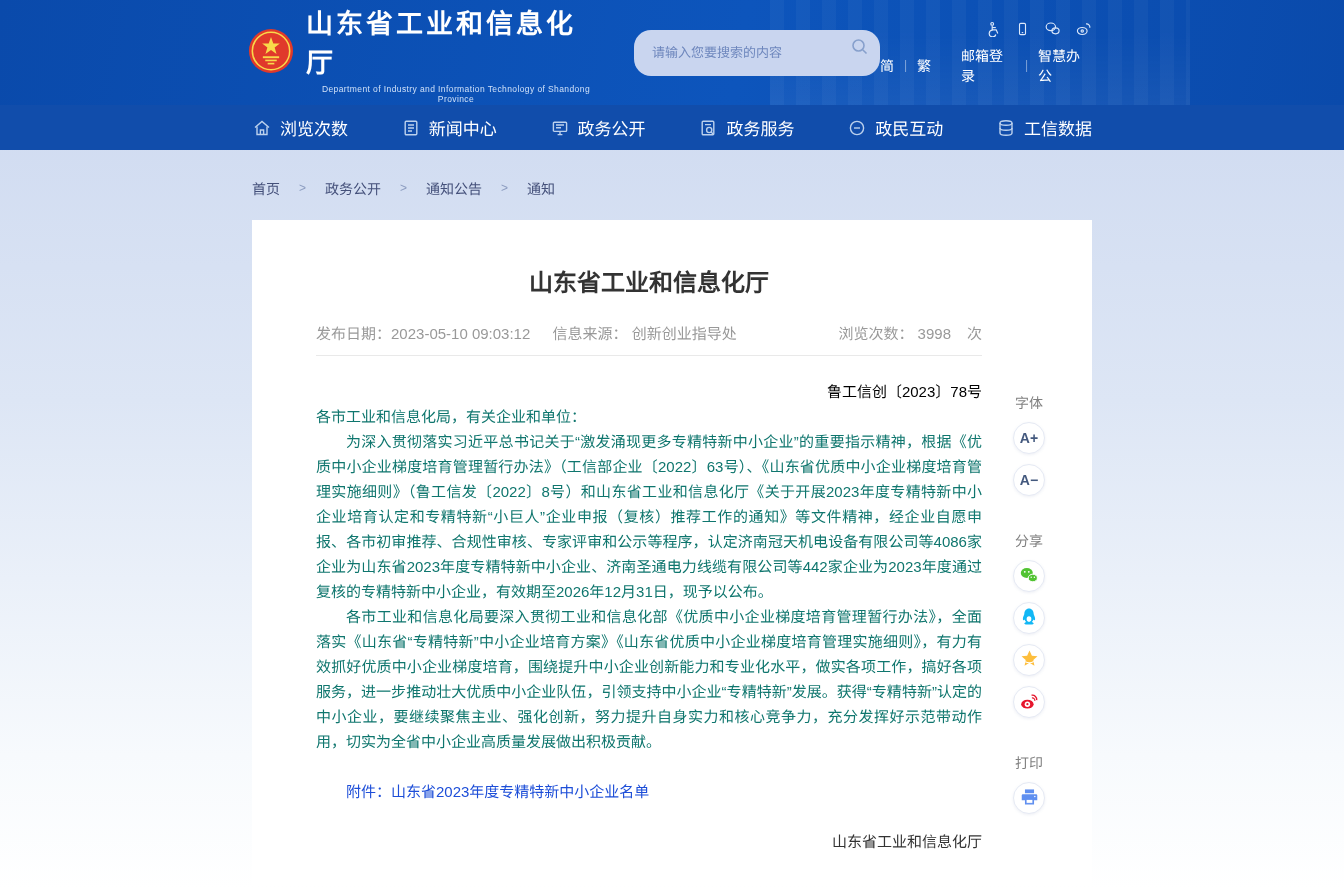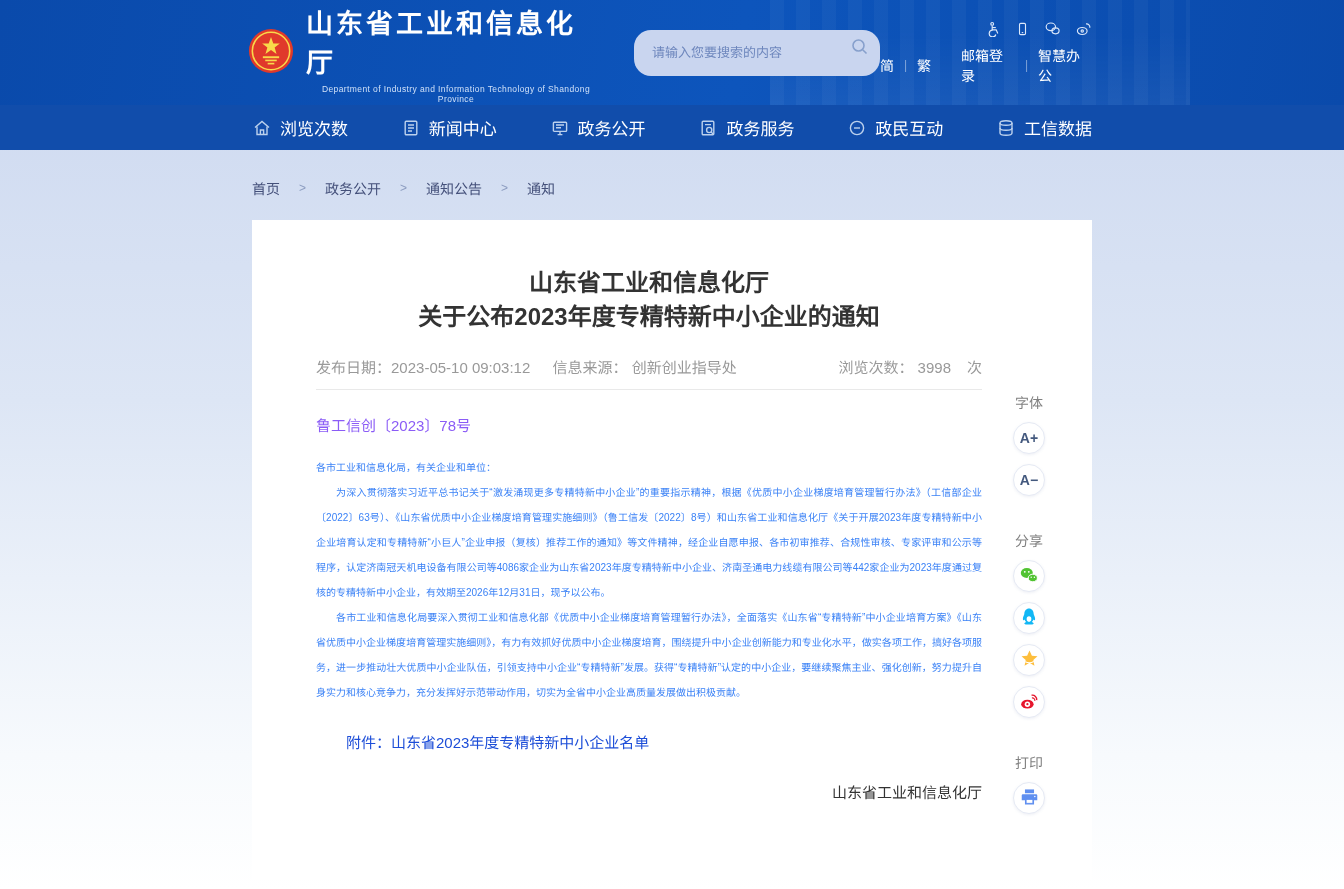--- a/index.html
+++ b/index.html
@@ -41,22 +41,22 @@
   .breadcrumb .crumb { cursor:pointer; }
   .breadcrumb .sep { color:#8c9cc0; font-size:12px; }
 
   
   .card { position:relative; width:840px; margin-top:22px; background:#fff; min-height:660px; padding:46px 110px 30px 64px; }
   .art-title { text-align:center; color:#333; font-size:24px; font-weight:bold; line-height:34px; }
   .meta { display:flex; justify-content:space-between; margin-top:22px; font-size:15px; color:#999; }
   .meta .m-item { margin-right:18px; }
   .meta .views-unit { margin-left:16px; }
   .meta-rule { border-bottom:1px solid #e9e9e9; margin-top:12px; }
-  .doc-no { text-align:left; margin-top:24px; font-size:15px; color:#8b5cf6; }
-  .body-text { margin-top:20px; font-size:10px; line-height:25px; color:#3b82f6; text-align:justify; }
+  .doc-no { text-align:right; margin-top:24px; font-size:15px; color:#000000; }
+  .body-text { margin-top:3px; font-size:15px; line-height:25px; color:#0f766e; text-align:justify; }
   .body-text p.indent { text-indent:2em; }
   .attachment { margin-top:25px; text-indent:2em; font-size:15px; line-height:25px; color:#1d4ed8; }
   .sign-block { margin-top:24px; text-align:right; font-size:15px; line-height:28px; color:#333; }
 
   
   .side-tools { position:absolute; top:172px; right:39px; width:48px; display:flex; flex-direction:column; align-items:center; }
   .tool-label { font-size:14px; color:#808080; margin-bottom:10px; }
   .tool-gap { height:24px; }
   .circle-btn { width:32px; height:32px; border-radius:50%; background:#fff; border:1px solid #e6eaf4;
      box-shadow:0 1px 3px rgba(90,110,160,.10); display:flex; align-items:center; justify-content:center;
@@ -211,21 +211,20 @@
       <span class="sep">&gt;</span>
       <span class="crumb">通知公告</span>
       <span class="sep">&gt;</span>
       <span class="crumb">通知</span>
     </div>
 
     <div class="card">
 
       <h1 class="art-title">
         <div>山东省工业和信息化厅</div>
-        <div>关于公布2023年度专精特新中小企业的通知</div>
       </h1>
 
       <div class="meta">
         <div>
           <span class="m-item">
             <span>发布日期：</span><span>2023-05-10 09:03:12</span>
           </span>
           <span class="m-item">
             <span>信息来源：</span> <span>创新创业指导处</span>
           </span>

